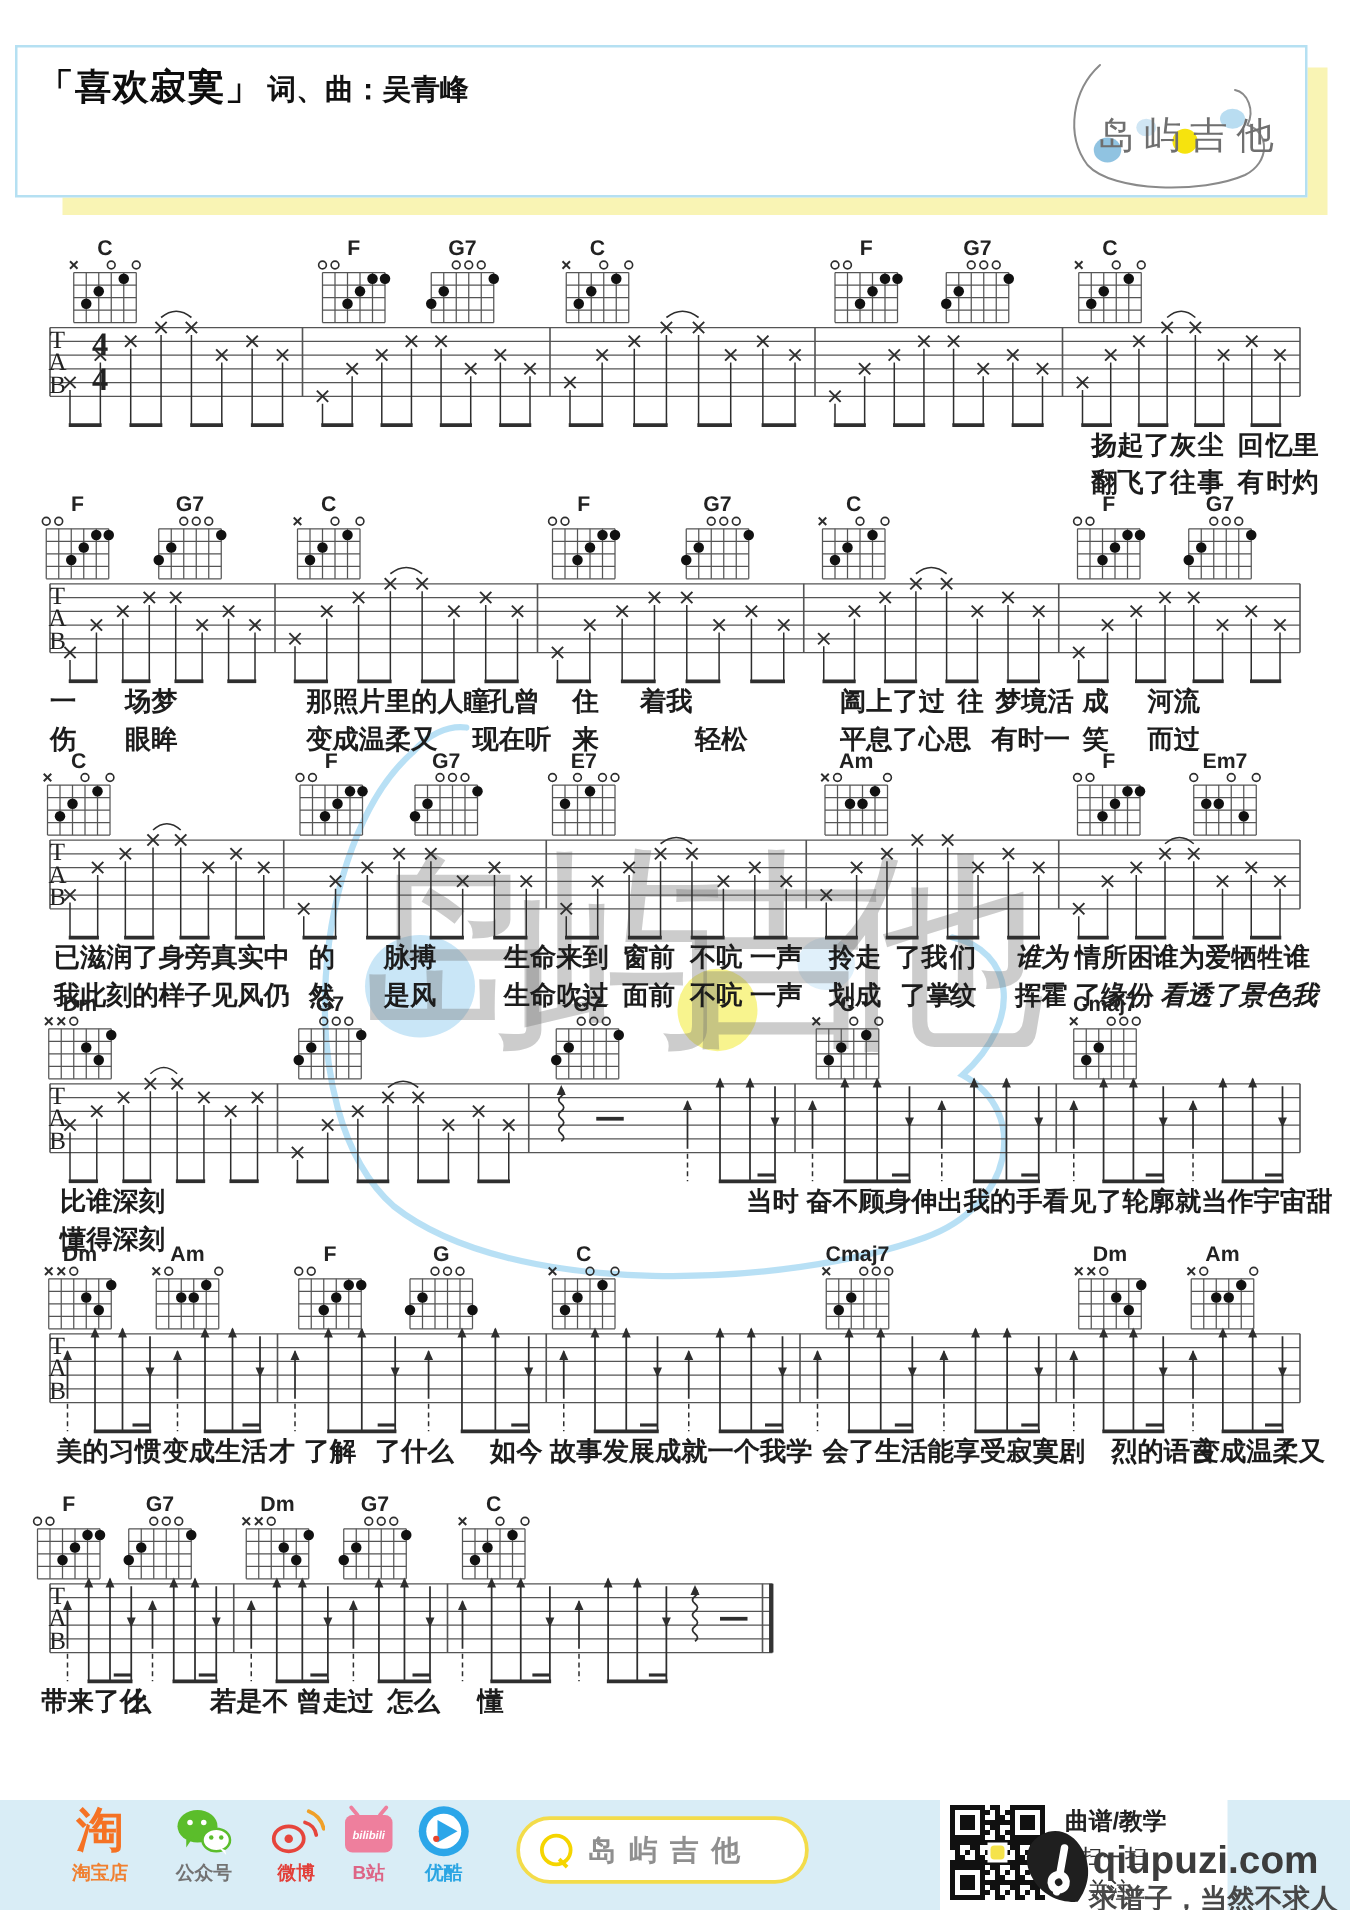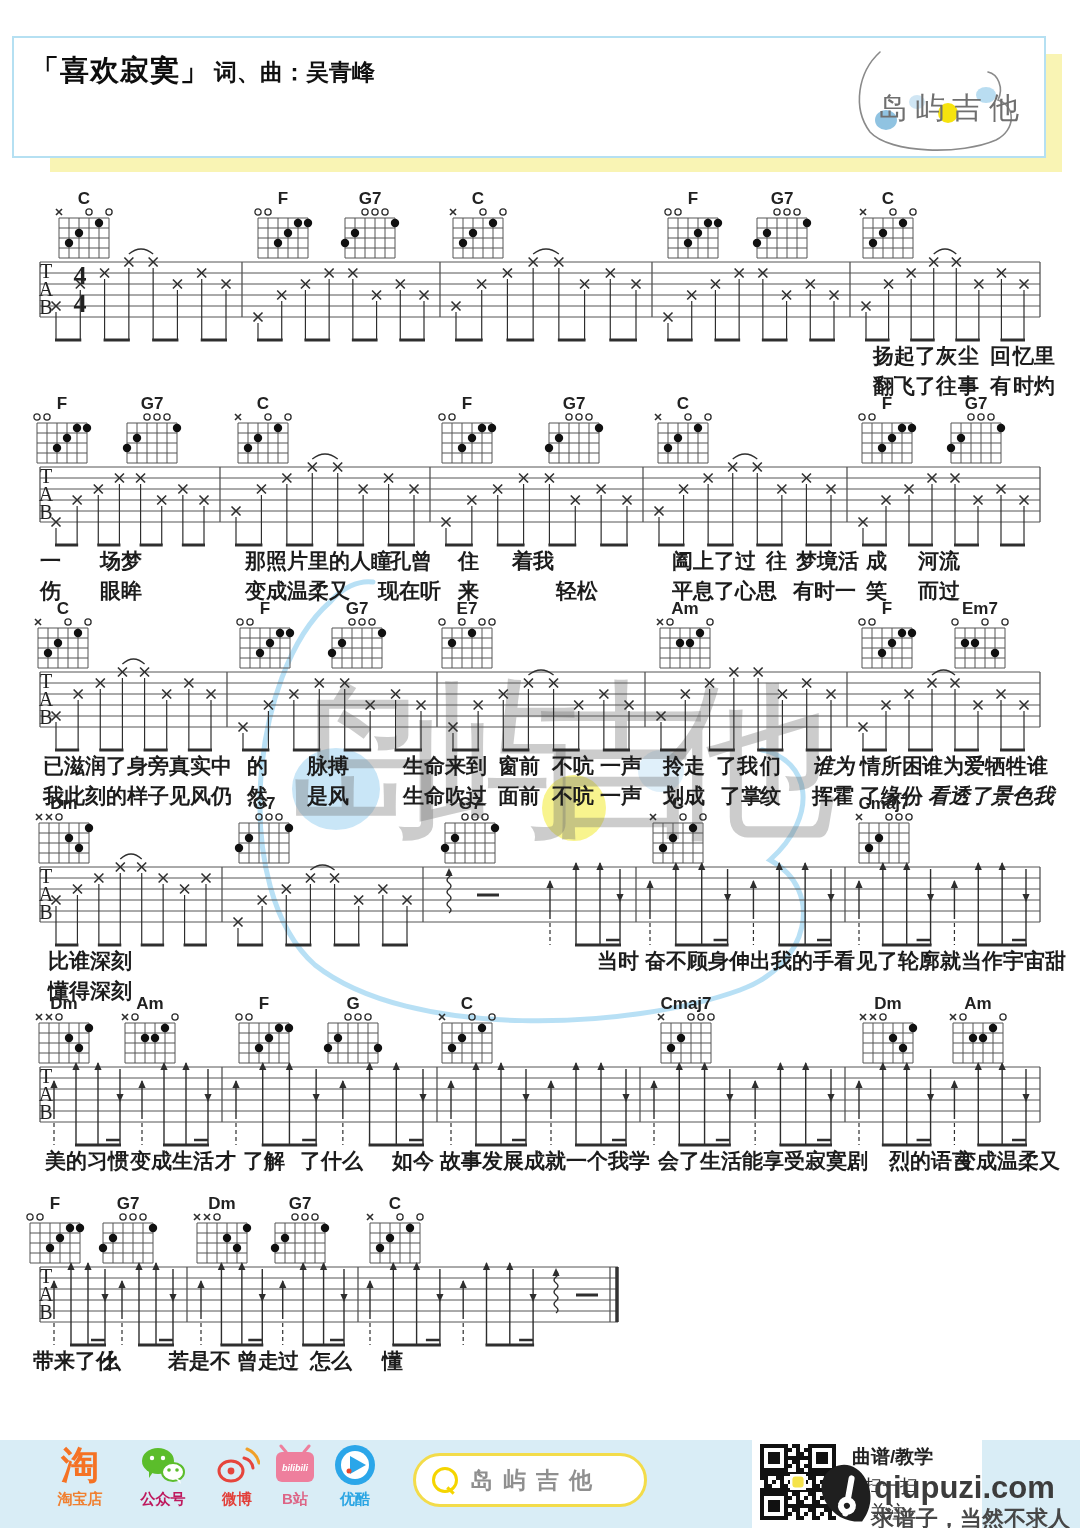--- a/index.html
+++ b/index.html
@@ -1886,21 +1886,21 @@
     <ellipse cx="19" cy="16" rx="16" ry="13" fill="#5bbd2b"></ellipse>
     <polygon points="10,27 16,24 10,33" fill="#5bbd2b"></polygon>
     <circle cx="13" cy="13" r="2.2" fill="#fff"></circle>
             <circle cx="24" cy="13" r="2.2" fill="#fff"></circle>
     <ellipse cx="34" cy="27" rx="11" ry="9" fill="#fff" stroke="#5bbd2b" stroke-width="2"></ellipse>
     <polygon points="41,35 36,33 42,39" fill="#fff"></polygon>
     <circle cx="30" cy="25" r="1.8" fill="#5bbd2b"></circle>
             <circle cx="38" cy="25" r="1.8" fill="#5bbd2b"></circle>
           </svg>
         </div>
-               <div class="lbl" style="color:#be185d">公众号</div>
+               <div class="lbl" style="color:#737373">公众号</div>
       </div>
       <div class="flink" style="left: 199px;">
         <div class="ficon">
           <svg width="46" height="40" viewBox="0 0 46 40">
     <ellipse cx="17" cy="26" rx="12" ry="10" fill="none" stroke="#e6453c" stroke-width="3"></ellipse>
     <circle cx="17" cy="26" r="3.4" fill="#e6453c"></circle>
     <path d="M30,13 A12,12 0 0 1 39,23" fill="none" stroke="#e6453c" stroke-width="3" stroke-linecap="round"></path>
     <path d="M33,4 A20,20 0 0 1 45,18" fill="none" stroke="#f0a028" stroke-width="3" stroke-linecap="round"></path>
           </svg>
         </div>

